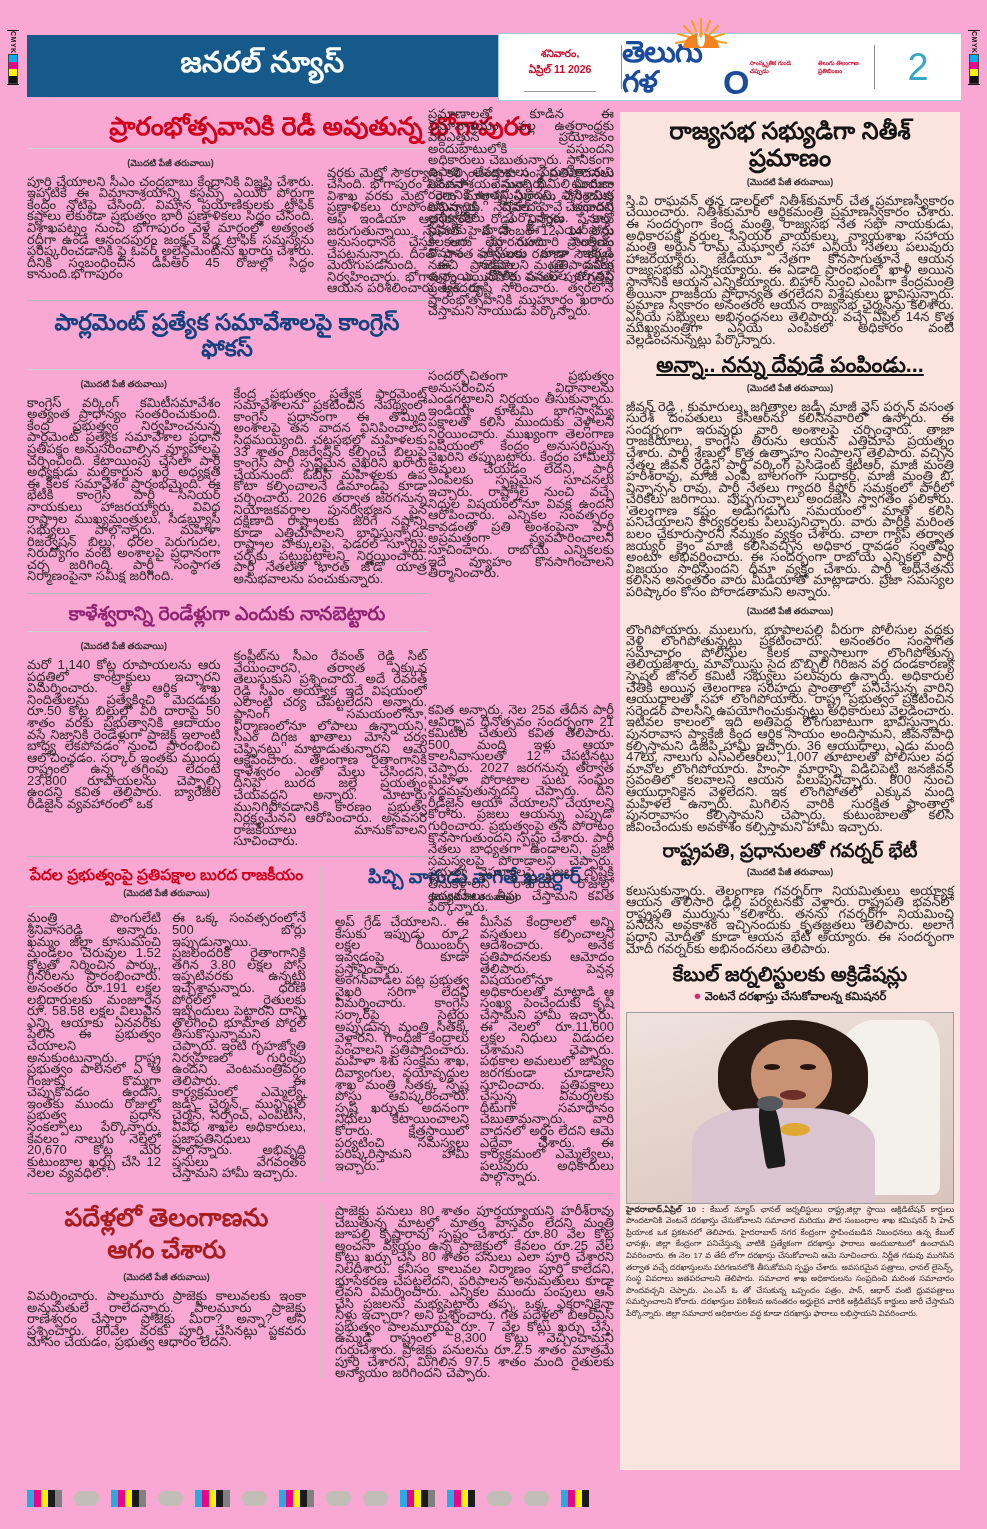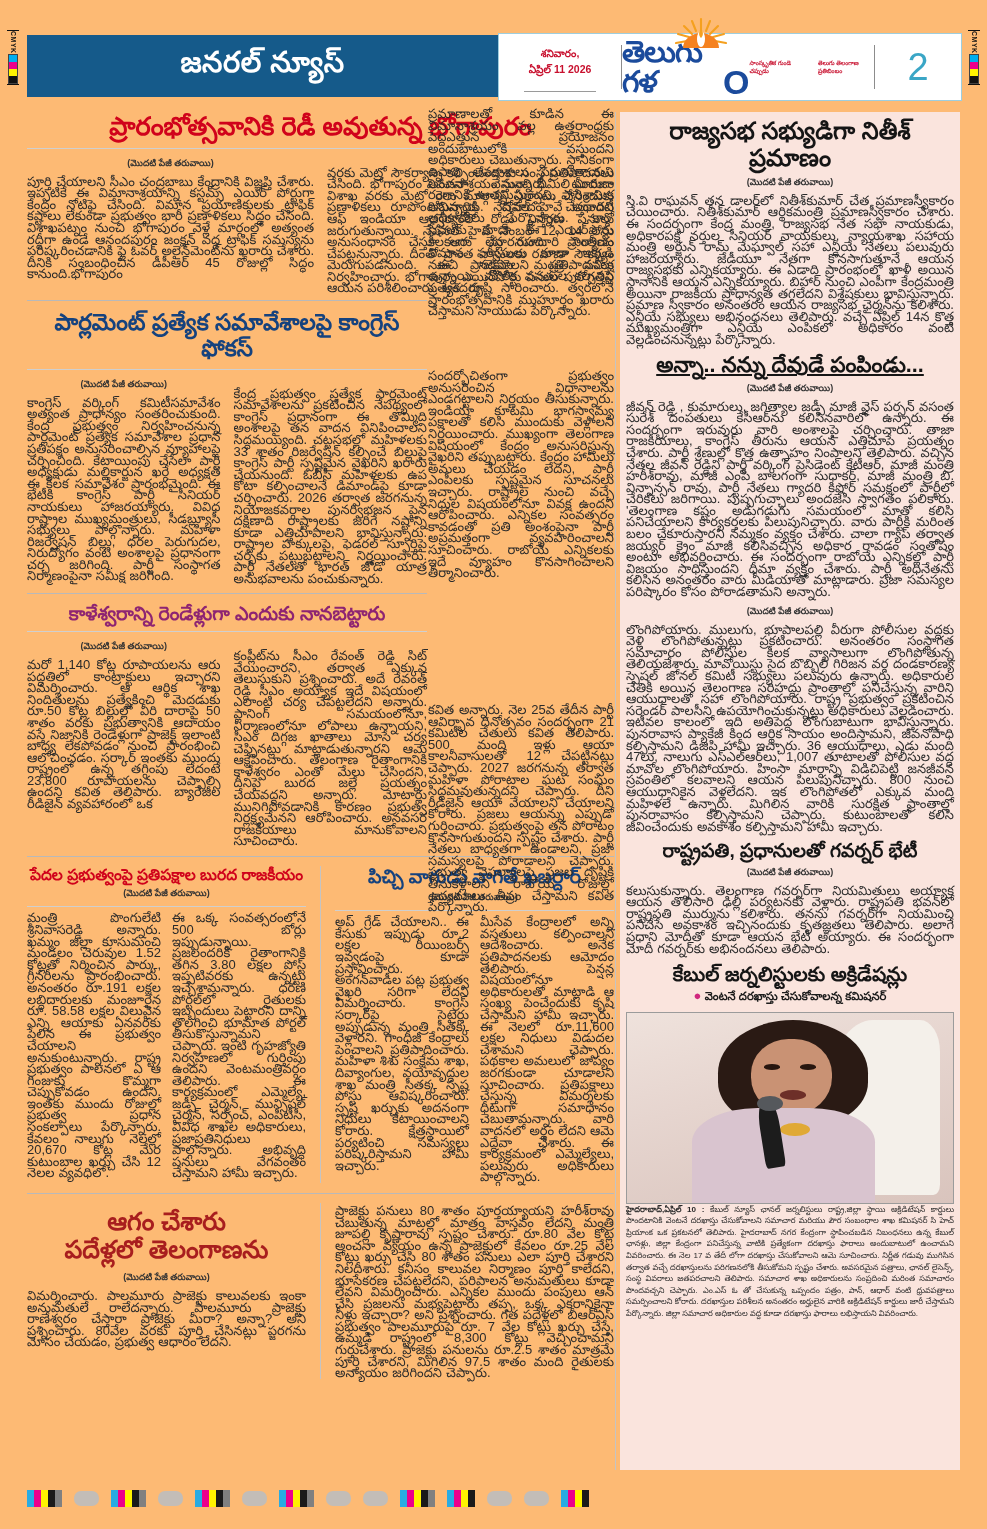--- a/index.html
+++ b/index.html
@@ -1,18 +1,18 @@
 <!DOCTYPE html>
 <html><head>
 <meta charset="utf-8">
 <style>
   html,body{margin:0;padding:0;background:#fff;}
   body{width:987px;height:1529px;font-family:"Liberation Sans",sans-serif;position:relative;overflow:hidden;}
 
-  .page{position:absolute;inset:0;background:#fdba74;}
+  .page{position:absolute;inset:0;background:#f9a8d4;}
 
   
   .regmark{position:absolute;width:14px;display:flex;flex-direction:column;align-items:center;}
   .regmark .tick{width:12px;height:1px;background:#111;}
   .regmark .bars{display:flex;flex-direction:column;width:8px;border:1px solid #444;}
   .regmark .bars i{display:block;height:7px;}
   .regmark .lbl{font-size:7px;font-weight:bold;color:#111;line-height:7px;writing-mode:vertical-rl;letter-spacing:.5px;}
 
   
   .masthead{position:absolute;left:27px;top:35px;width:471px;height:62px;background:#155a8a;
@@ -236,24 +236,24 @@
             <div class="txt" style="flex:1;">అప్ గ్రేడ్ చేయాలని.. ఈ కేసుకు ఇప్పుడు రూ.2 లక్షల రీయింబర్స్ ఇవ్వడంపై కూడా ప్రస్తావించారు. అంగన్‌వాడీల పట్ల ప్రభుత్వ వైఖరి సరిగా లేదని విమర్శించారు. కాంగ్రెస్ సర్కార్‌పై సెటైర్లు అప్పుడున్న మంత్రి సీతక్క వెళ్లారని. గాంధీజీ కేంద్రాలు పెంచాలని ప్రతిపాదించారు. మహిళా శిశు సంక్షేమ శాఖ, దివ్యాంగుల, వయోవృద్ధుల శాఖ మంత్రి సీతక్క స్పష్ట పోస్టు ఆవిష్కరించారు. స్పష్ట ఖర్చుకు అదనంగా నిధులు కేటాయించాలని కోరారు. క్షేత్రస్థాయిలో పర్యటించి సమస్యలు పరిష్కరిస్తామని హామీ ఇచ్చారు.</div>
             <div class="txt" style="flex:1;">మీసేవ కేంద్రాలలో అన్ని వసతులు కల్పించాలని ఆదేశించారు. అనేక ప్రతిపాదనలకు ఆమోదం తెలిపారు. పెన్షన్ల విషయంలోనూ అధికారులతో మాట్లాడి ఆ సంఖ్య పెంచేందుకు కృషి చేస్తామని హామీ ఇచ్చారు. ఈ నెలలో రూ.11,600 లక్షల నిధులు విడుదల చేశామని చెప్పారు. పథకాల అమలులో జాప్యం జరగకుండా చూడాలని సూచించారు. ప్రతిపక్షాలు చేస్తున్న విమర్శలకు ధీటుగా సమాధానం చెబుతామన్నారు. వారి వాదనలో అర్థం లేదని ఆమె ఎద్దేవా చేశారు. ఈ కార్యక్రమంలో ఎమ్మెల్యేలు, పలువురు అధికారులు పాల్గొన్నారు.</div>
           </div>
         </div>
       </div>
 
       <div class="rule" style="width:587px;margin-top:10px;"></div>
 
       <div style="display:flex;gap:14px;margin-top:4px;">
         <div style="width:286px;">
+          <h1 class="hl hl-dkred" style="font-size:25px;text-align:center;">పదేళ్లలో తెలంగాణను</h1>
           <h1 class="hl hl-dkred" style="font-size:25px;text-align:center;margin-top:4px;">ఆగం చేశారు</h1>
-          <h1 class="hl hl-dkred" style="font-size:25px;text-align:center;">పదేళ్లలో తెలంగాణను</h1>
           <div class="contd" style="margin-top:9px;">(మొదటి పేజీ తరువాయి)</div>
-          <div class="txt">విమర్శించారు. పాలమూరు ప్రాజెక్టు కాలువలకు ఇంకా అనుమతులే రాలేదన్నారు. పాలమూరు ప్రాజెక్టు రాణేశ్వరం చేస్తారా ప్రాజెక్టు మీరా? అన్నా? అని ప్రశ్నించారు. 80వేల వరకు పూర్తి చేసినట్లు ప్జరగను మోసం చేయడం, ప్రభుత్వ ఆధారం లేదని.</div>
+          <div class="txt">విమర్శించారు. పాలమూరు ప్రాజెక్టు కాలువలకు ఇంకా అనుమతులే రాలేదన్నారు. పాలమూరు ప్రాజెక్టు రాణేశ్వరం చేస్తారా ప్రాజెక్టు మీరా? అన్నా? అని ప్రశ్నించారు. 80వేల వరకు పూర్తి చేసినట్లు ప్జకవరు మోసం చేయడం, ప్రభుత్వ ఆధారం లేదని.</div>
         </div>
         <div class="vsep" style="position:relative;width:1px;background:#c4c4c4;"></div>
         <div style="width:286px;padding-top:2px;">
           <div class="txt">ప్రాజెక్టు పనులు 80 శాతం పూర్తయ్యాయని హరీశ్‌రావు చెబుతున్న మాటల్లో మాత్రం వాస్తవం లేదని మంత్రి జూపల్లి కృష్ణారావు స్పష్టం చేశారు. రూ.80 వేల కోట్ల అంచనా వ్యయం ఉన్న ప్రాజెక్టులో కేవలం రూ.25 వేల కోట్లు ఖర్చు చేసి 80 శాతం పనులు ఎలా పూర్తి చేశారని నిలదీశారు. కనీసం కాలువల నిర్మాణం పూర్తి కాలేదని, భూసేకరణ చేపట్టలేదని, పరిపాలన అనుమతులు కూడా లేవని విమర్శించారు. ఎన్నికల ముందు పంపులు ఆన్ చేసి ప్రజలను మభ్యపెట్టారు తప్ప, ఒక్క ఎకరానికైనా నీళ్లు ఇచ్చారా? అని ప్రశ్నించారు. గత పదేళ్లలో బీఆర్ఎస్ ప్రభుత్వం పాలమూరుపై రూ. 7 వేల కోట్లు ఖర్చు చేస్తే, ఉమ్మడి రాష్ట్రంలో 8,300 కోట్లు వెచ్చించామని గుర్తుచేశారు. ప్రాజెక్టు పనులను రూ.2.5 శాతం మాత్రమే పూర్తి చేశారని, మిగిలిన 97.5 శాతం మంది రైతులకు అన్యాయం జరిగిందని చెప్పారు.</div>
         </div>
       </div>
 
     </div>
 
     <div class="rightzone">

